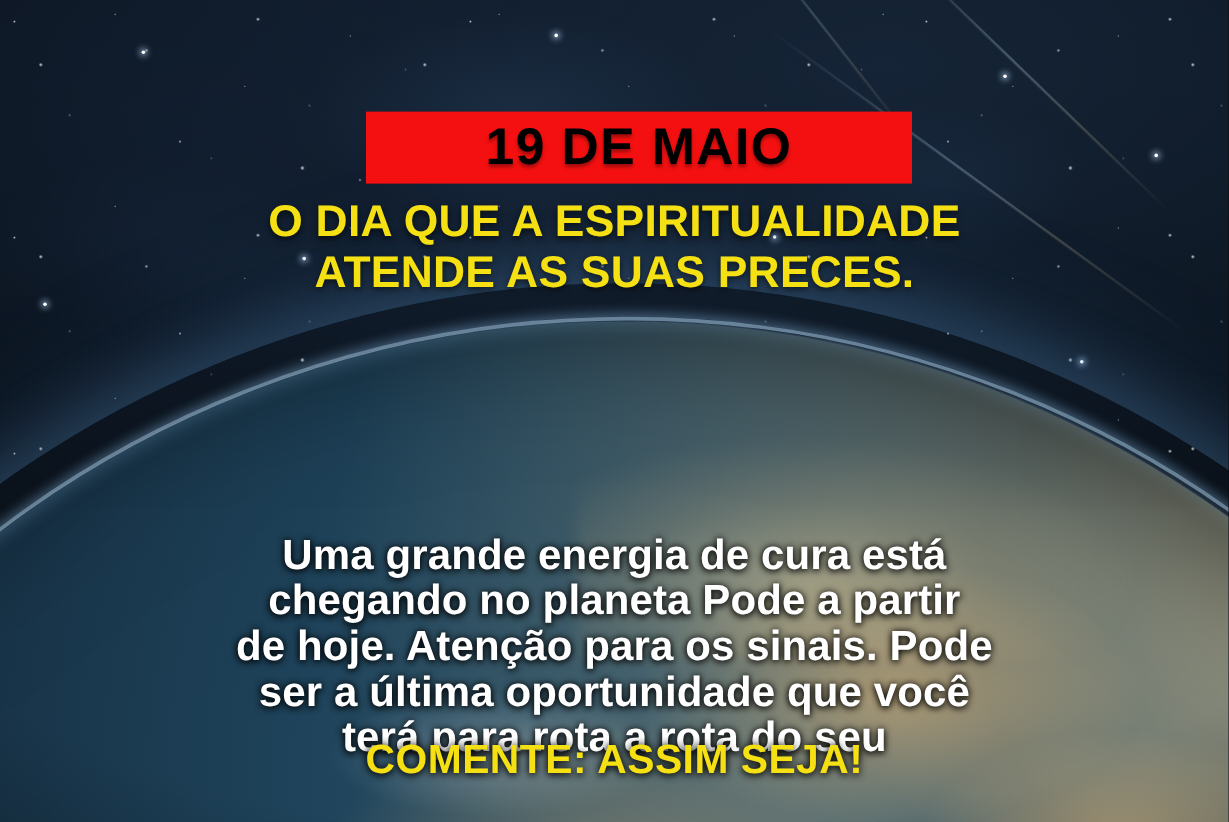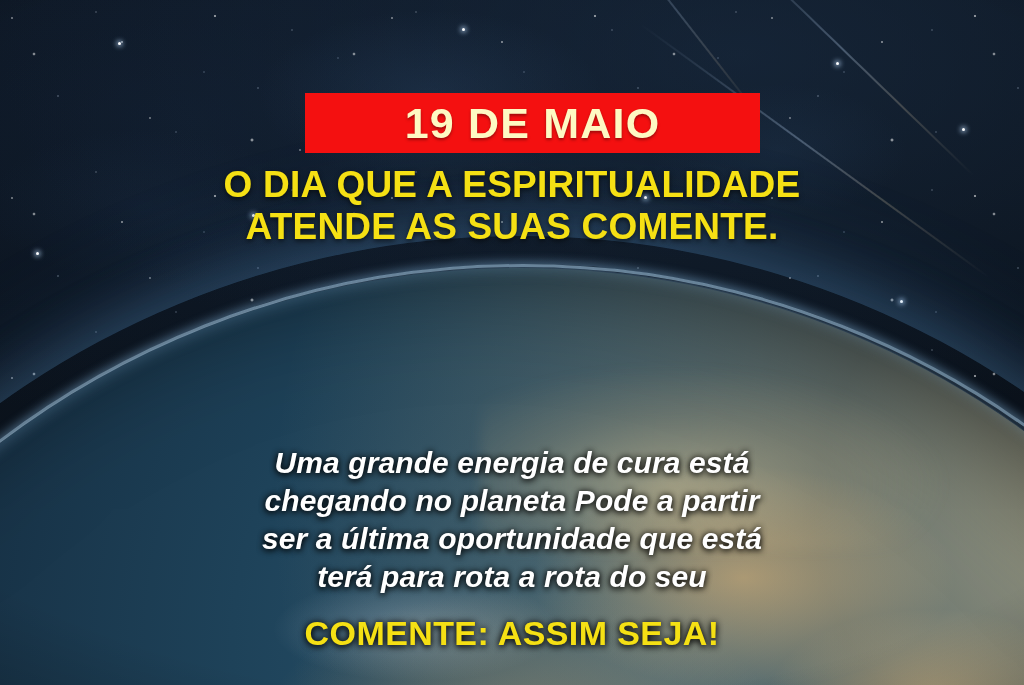--- a/index.html
+++ b/index.html
@@ -213,28 +213,27 @@
   }
   .headline-line { display: block; }
 
   .body-copy {
     position: absolute;
     left: 52px;
     right: 52px;
     top: 444px;
     text-align: center;
     color: #ffffff;
-    font-size: 30px;
+    font-size: 35px;
     font-weight: bold;
     line-height: 38px;
     letter-spacing: 0.1px;
     text-shadow:
       0 0 6px rgba(0,0,0,0.85),
       0 2px 6px rgba(0,0,0,0.75);
-    font-style: italic;
   }
   .body-line { display: block; }
 
   .cta {
     position: absolute;
     left: 0;
     right: 0;
     top: 613px;
     text-align: center;
     color: #f5e014;
@@ -275,31 +274,32 @@
     <div class="earth"></div>
     <div class="earth-rim"></div>
     <div class="limb-warm"></div>
   </div>
 
   <div class="vignette"></div>
 
   <div class="content">
 
     <div class="date-banner" style="background: rgb(244, 16, 16);">
-      <span class="date-banner-text" style="color: #fef9c3;">19 DE MAIO</span>
+      <span class="date-banner-text" style="color: #000000;">19 DE MAIO</span>
     </div>
 
     <div class="headline" style="color: rgb(245, 224, 20);">
       <span class="headline-line">O DIA QUE A ESPIRITUALIDADE</span>
-      <span class="headline-line">ATENDE AS SUAS COMENTE.</span>
+      <span class="headline-line">ATENDE AS SUAS PRECES.</span>
     </div>
 
     <div class="body-copy" style="color: rgb(255, 255, 255);">
       <span class="body-line">Uma grande energia de cura está</span>
       <span class="body-line">chegando no planeta Pode a partir</span>
-      <span class="body-line">ser a última oportunidade que está</span>
+      <span class="body-line">de hoje. Atenção para os sinais. Pode</span>
+      <span class="body-line">ser a última oportunidade que você</span>
       <span class="body-line">terá para rota a rota do seu</span>
     </div>
 
     <div class="cta" style="color: rgb(245, 224, 20); text-align: center;">COMENTE: ASSIM SEJA!</div>
 
   </div>
 </div>
 
 </body></html>

